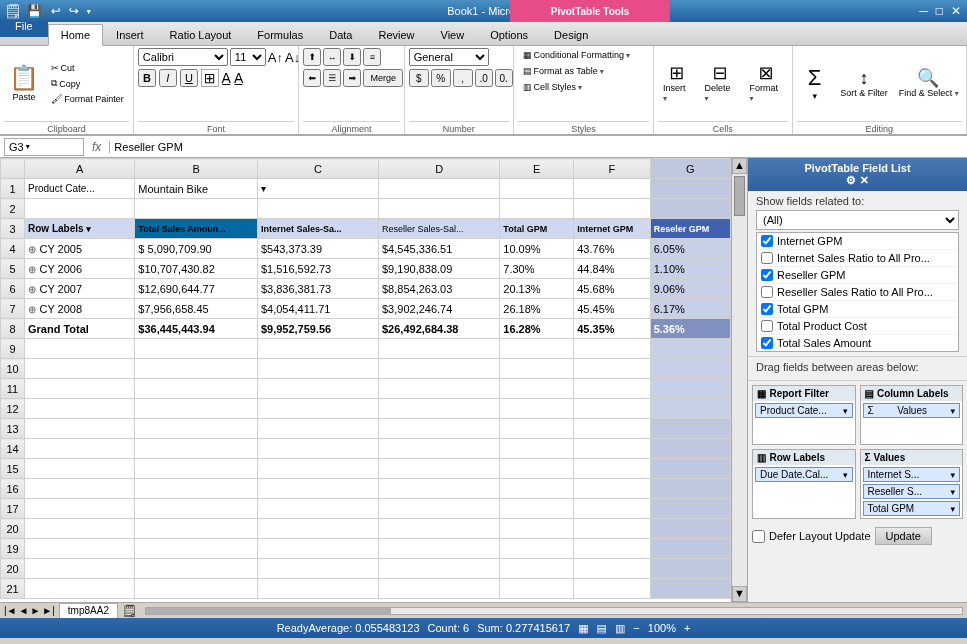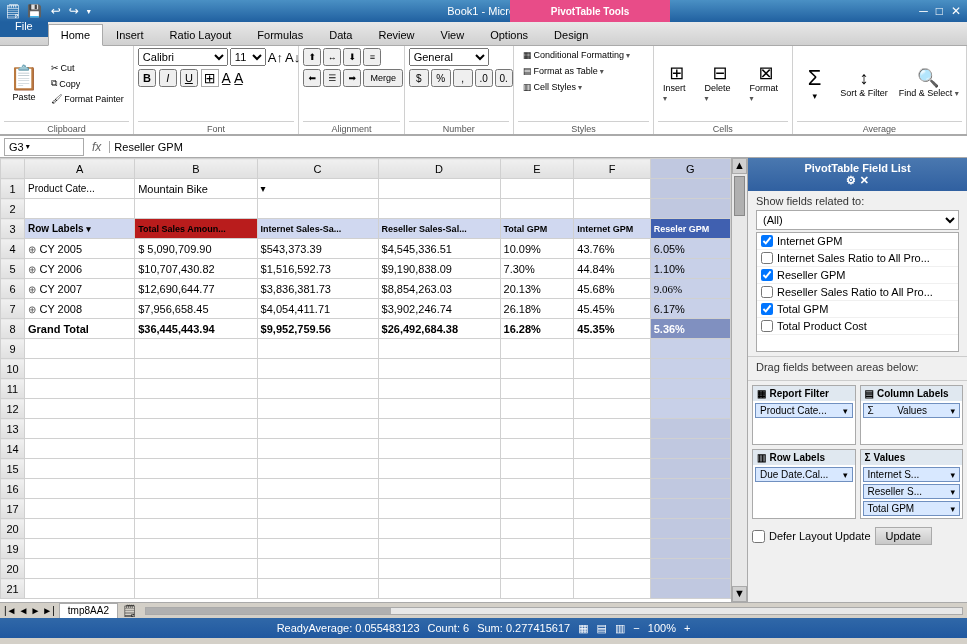--- a/index.html
+++ b/index.html
@@ -459,21 +459,21 @@
       </div>
       <div class="rbtn-lg">
         <span class="ico" style="font-size:18px;">↕</span>
         <span style="white-space:nowrap;">Sort &amp; Filter</span>
       </div>
       <div class="rbtn-lg">
         <span class="ico" style="font-size:18px;">🔍</span>
         <span style="white-space:nowrap;">Find &amp; Select <span class="dd-arrow">▾</span></span>
       </div>
     </div>
-    <div class="rsec-label">Average</div>
+    <div class="rsec-label">Editing</div>
   </div>
 </div>
 
 <div class="formula-bar">
   <div class="cell-ref-box">
     <span>G3</span>
     <span style="font-size:8px;margin-left:2px;">▾</span>
   </div>
   <span class="fx-label">fx</span>
   <div style="flex:1;border-left:1px solid #aaa;padding-left:4px;font-size:11px;">Reseller GPM</div>
@@ -525,23 +525,23 @@
           <td></td>
           <td></td>
           <td></td>
           <td></td>
           <td style="background:#c0c8e0;"></td>
         </tr>
 
         <tr style="background:#d0d8f0;">
           <td class="row-header">3</td>
           <td style="background:#d0d8f0;font-weight:bold;font-size:10px;">Row Labels <span style="font-size:9px;">▾</span></td>
-          <td style="background:#b91c1c;font-weight:bold;font-size:9px;">Total Sales Amoun...</td>
+          <td style="background:#0369a1;font-weight:bold;font-size:9px;">Total Sales Amoun...</td>
           <td style="background:#d0d8f0;font-weight:bold;font-size:9px;">Internet Sales-Sa...</td>
-          <td style="background:#d0d8f0;font-weight:bold;font-size:9px;">Reseller Sales-Sal...</td>
+          <td style="background:#d0d8f0;font-weight:normal;font-size:9px;">Reseller Sales-Sal...</td>
           <td style="background:#d0d8f0;font-weight:bold;font-size:9px;">Total GPM</td>
           <td style="background:#d0d8f0;font-weight:bold;font-size:9px;">Internet GPM</td>
           <td style="background:#4060b0;color:white;font-weight:bold;font-size:9px;">Reseler GPM</td>
         </tr>
 
         <tr>
           <td class="row-header">4</td>
           <td><span class="plus-btn">⊕</span> CY 2005</td>
           <td>$ 5,090,709.90</td>
           <td>$543,373.39</td>
@@ -563,21 +563,21 @@
         </tr>
 
         <tr>
           <td class="row-header">6</td>
           <td><span class="plus-btn">⊕</span> CY 2007</td>
           <td>$12,690,644.77</td>
           <td>$3,836,381.73</td>
           <td>$8,854,263.03</td>
           <td>20.13%</td>
           <td>45.68%</td>
-          <td style="background:#c8d0e8;font-family:Liberation Serif, serif;">9.06%</td>
+          <td style="background:#c8d0e8;">9.06%</td>
         </tr>
 
         <tr>
           <td class="row-header">7</td>
           <td><span class="plus-btn">⊕</span> CY 2008</td>
           <td>$7,956,658.45</td>
           <td>$4,054,411.71</td>
           <td>$3,902,246.74</td>
           <td>26.18%</td>
           <td>45.45%</td>
@@ -767,20 +767,24 @@
           <input type="checkbox" class="field-checkbox" style="">
           <span>Reseller Sales Ratio to All Pro...</span>
         </div>
         <div class="field-item">
           <input type="checkbox" checked="" class="field-checkbox" style="">
           <span>Total GPM</span>
         </div>
         <div class="field-item">
           <input type="checkbox" class="field-checkbox" style="">
           <span>Total Product Cost</span>
+        </div>
+        <div class="field-item">
+          <input type="checkbox" checked="" class="field-checkbox" style="">
+          <span>Total Sales Amount</span>
         </div>
 
       </div>
     </div>
     <div class="pivot-panel-section">
       <div class="pivot-panel-label">Drag fields between areas below:</div>
     </div>
     <div class="drag-area">
 
       <div class="drag-zone">

